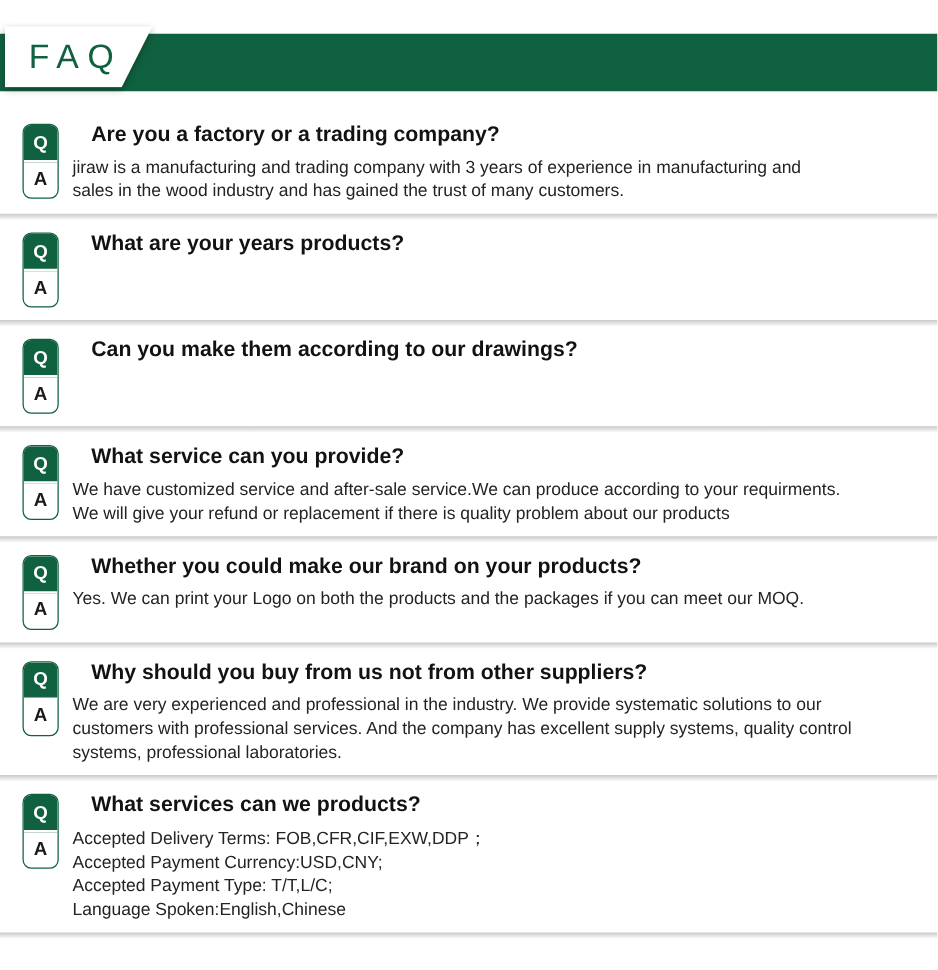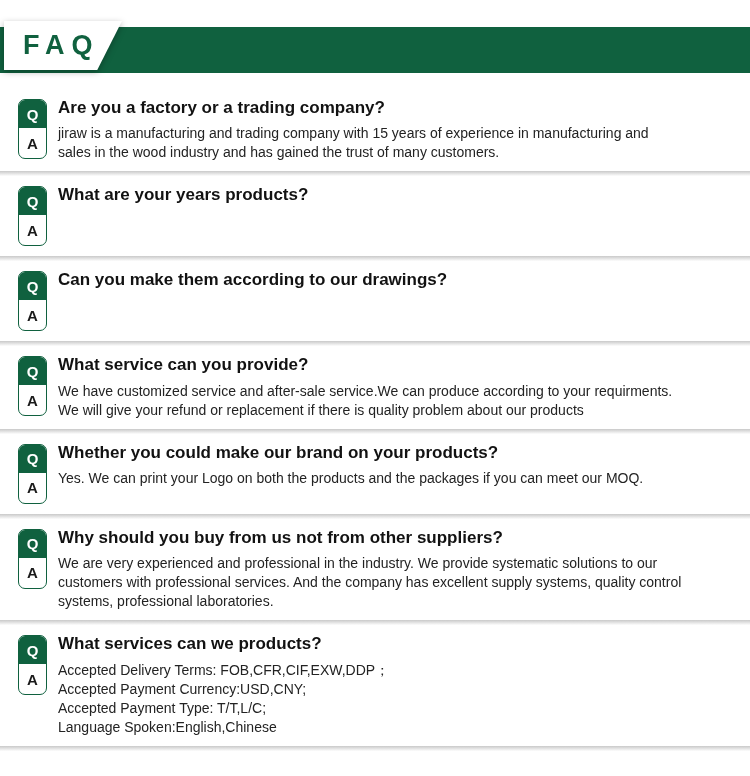--- a/index.html
+++ b/index.html
@@ -24,21 +24,21 @@
     position: absolute; top: 21px; left: 4px;
     filter: drop-shadow(0 2px 3px rgba(0,0,0,0.30));
   }
   .tab {
     width: 118px; height: 49px; background: #ffffff;
     clip-path: polygon(0 0, 100% 0, 79% 100%, 0 100%);
     display: flex; align-items: center;
     padding-left: 19px; box-sizing: border-box;
   }
   .tab-text {
-    color: #10613f; font-size: 27px; font-weight: bold;
+    color: #10613f; font-size: 27px; font-weight: normal;
     letter-spacing: 7px; line-height: 1;
   }
 
   
   .faq-list { padding-top: 16px; }
   .faq-item {
     display: flex; align-items: flex-start;
     padding: 8px 12px 9px 18px;
     min-height: 80px; box-sizing: border-box;
   }
@@ -54,21 +54,21 @@
     display: flex; align-items: center; justify-content: center;
     border-bottom: 2px solid #ffffff; box-sizing: border-box;
   }
   .a-box {
     height: 26px; color: #1a1a1a;
     font-weight: bold; font-size: 15px;
     display: flex; align-items: center; justify-content: center;
   }
   .qa-content { margin-left: 11px; flex: 1; min-width: 0; }
   .question {
-    margin: 0 0 5px 0;
+    margin: 0 0 5px 15px;
     font-size: 17px; font-weight: bold; color: #121212;
     line-height: 1.3;
   }
   .answer {
     margin: 0;
     font-size: 14px; line-height: 1.37; color: #232323;
     white-space: pre-line;
   }
   .divider {
     height: 5px;
@@ -92,21 +92,21 @@
 
   <main class="faq-list">
 
     <section class="faq-item">
       <div class="qa-badge">
         <div class="q-box">Q</div>
         <div class="a-box">A</div>
       </div>
       <div class="qa-content">
         <h3 class="question">Are you a factory or a trading company?</h3>
-        <p class="answer">jiraw is a manufacturing and trading company with 15 years of experience in manufacturing and
+        <p class="answer">jiraw is a manufacturing and trading company with 3 years of experience in manufacturing and
 sales in the wood industry and has gained the trust of many customers.</p>
       </div>
     </section>
     <div class="divider"></div>
 
     <section class="faq-item">
       <div class="qa-badge">
         <div class="q-box">Q</div>
         <div class="a-box">A</div>
       </div>

